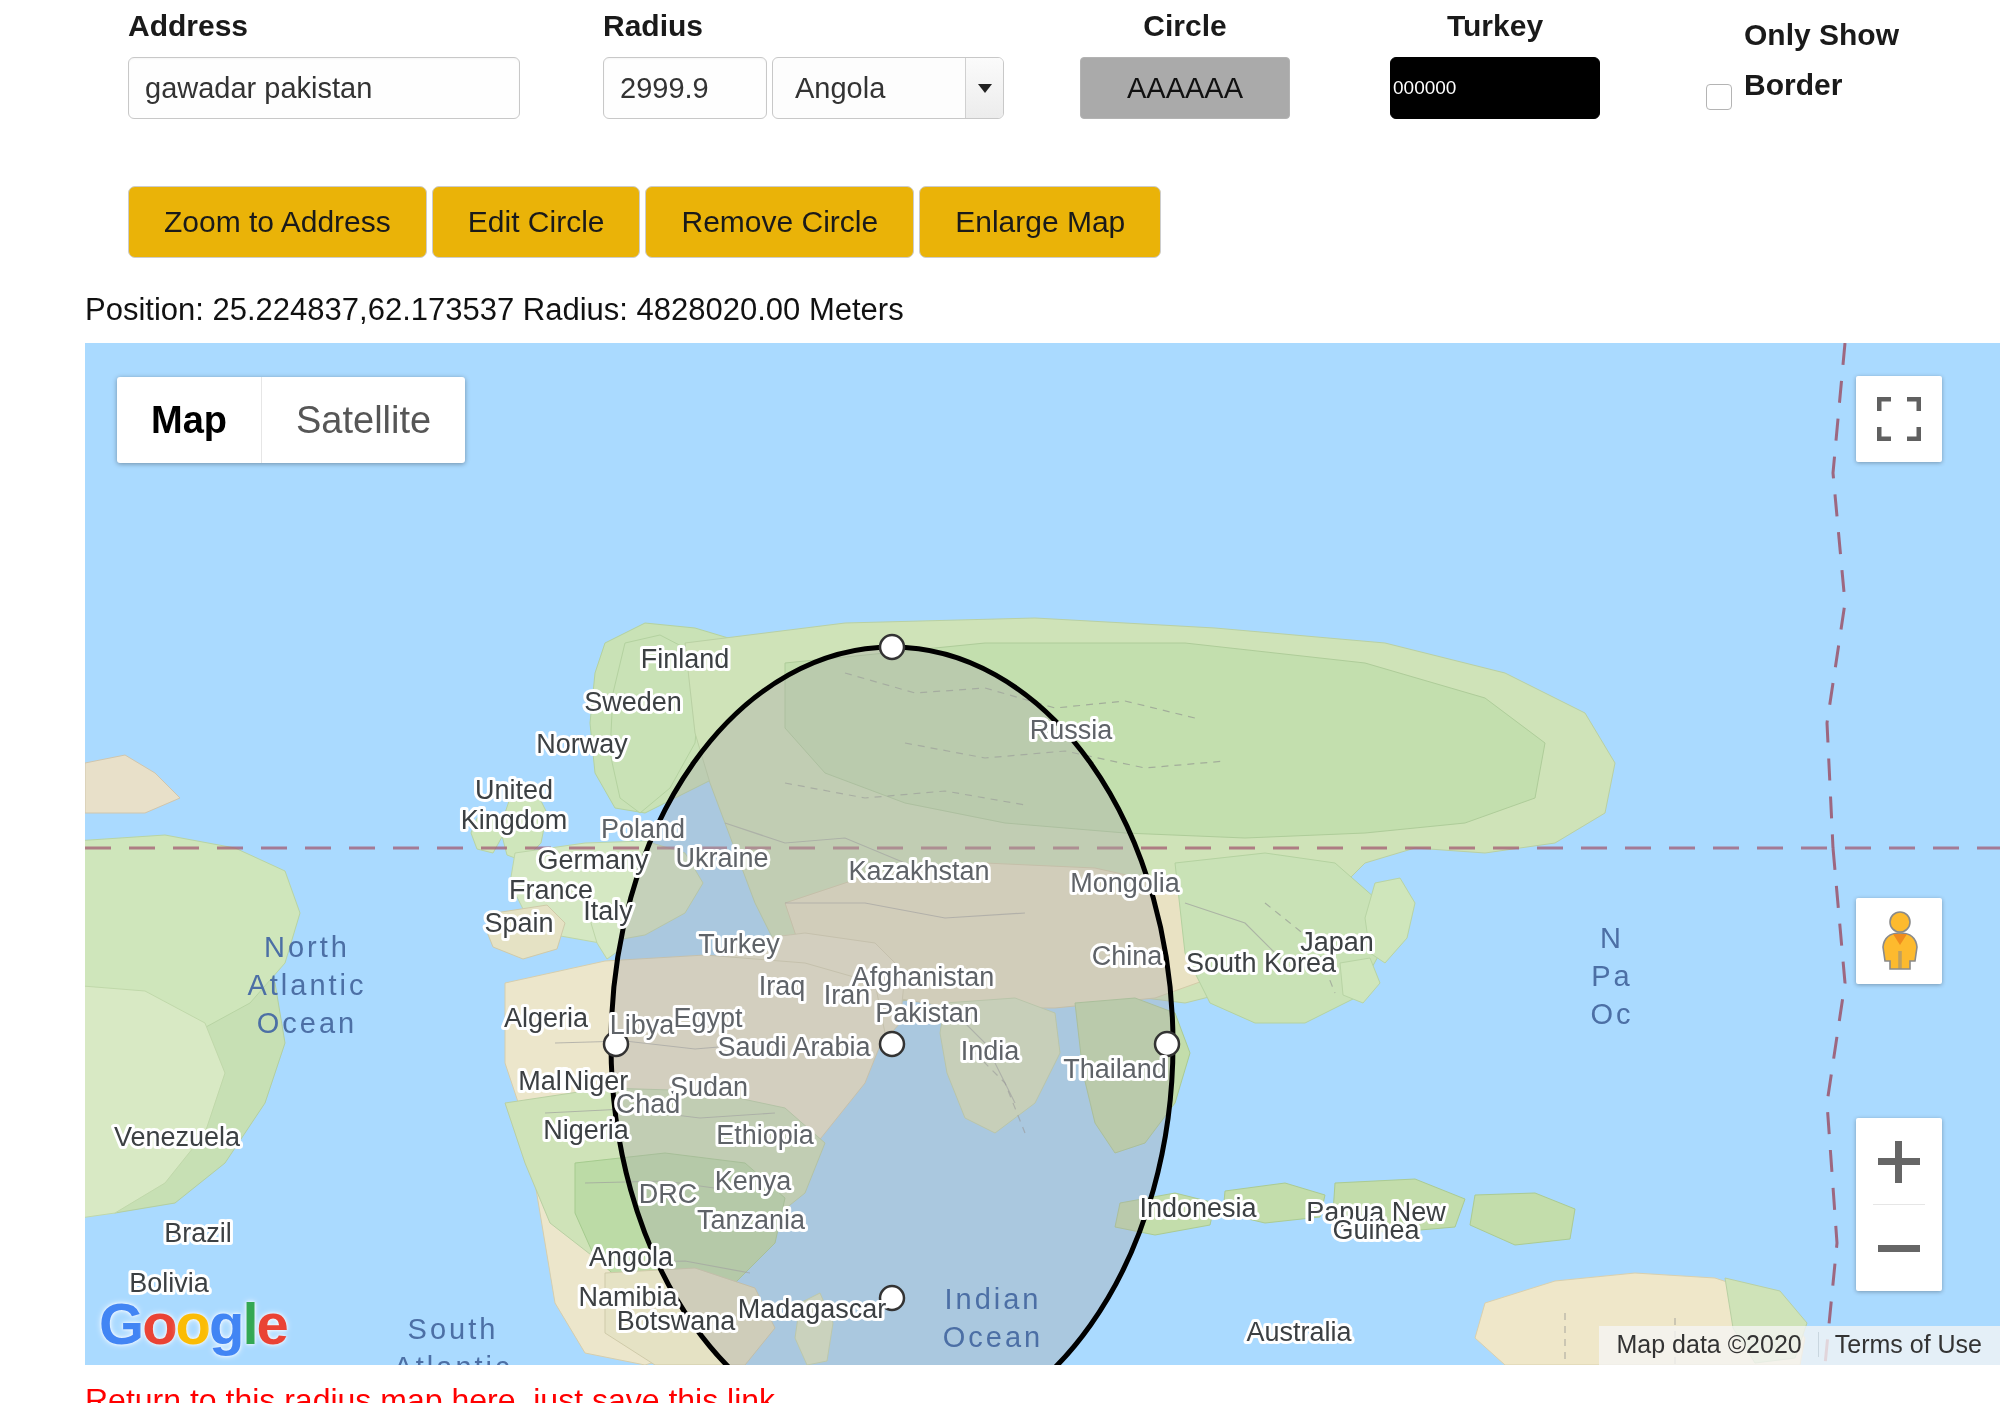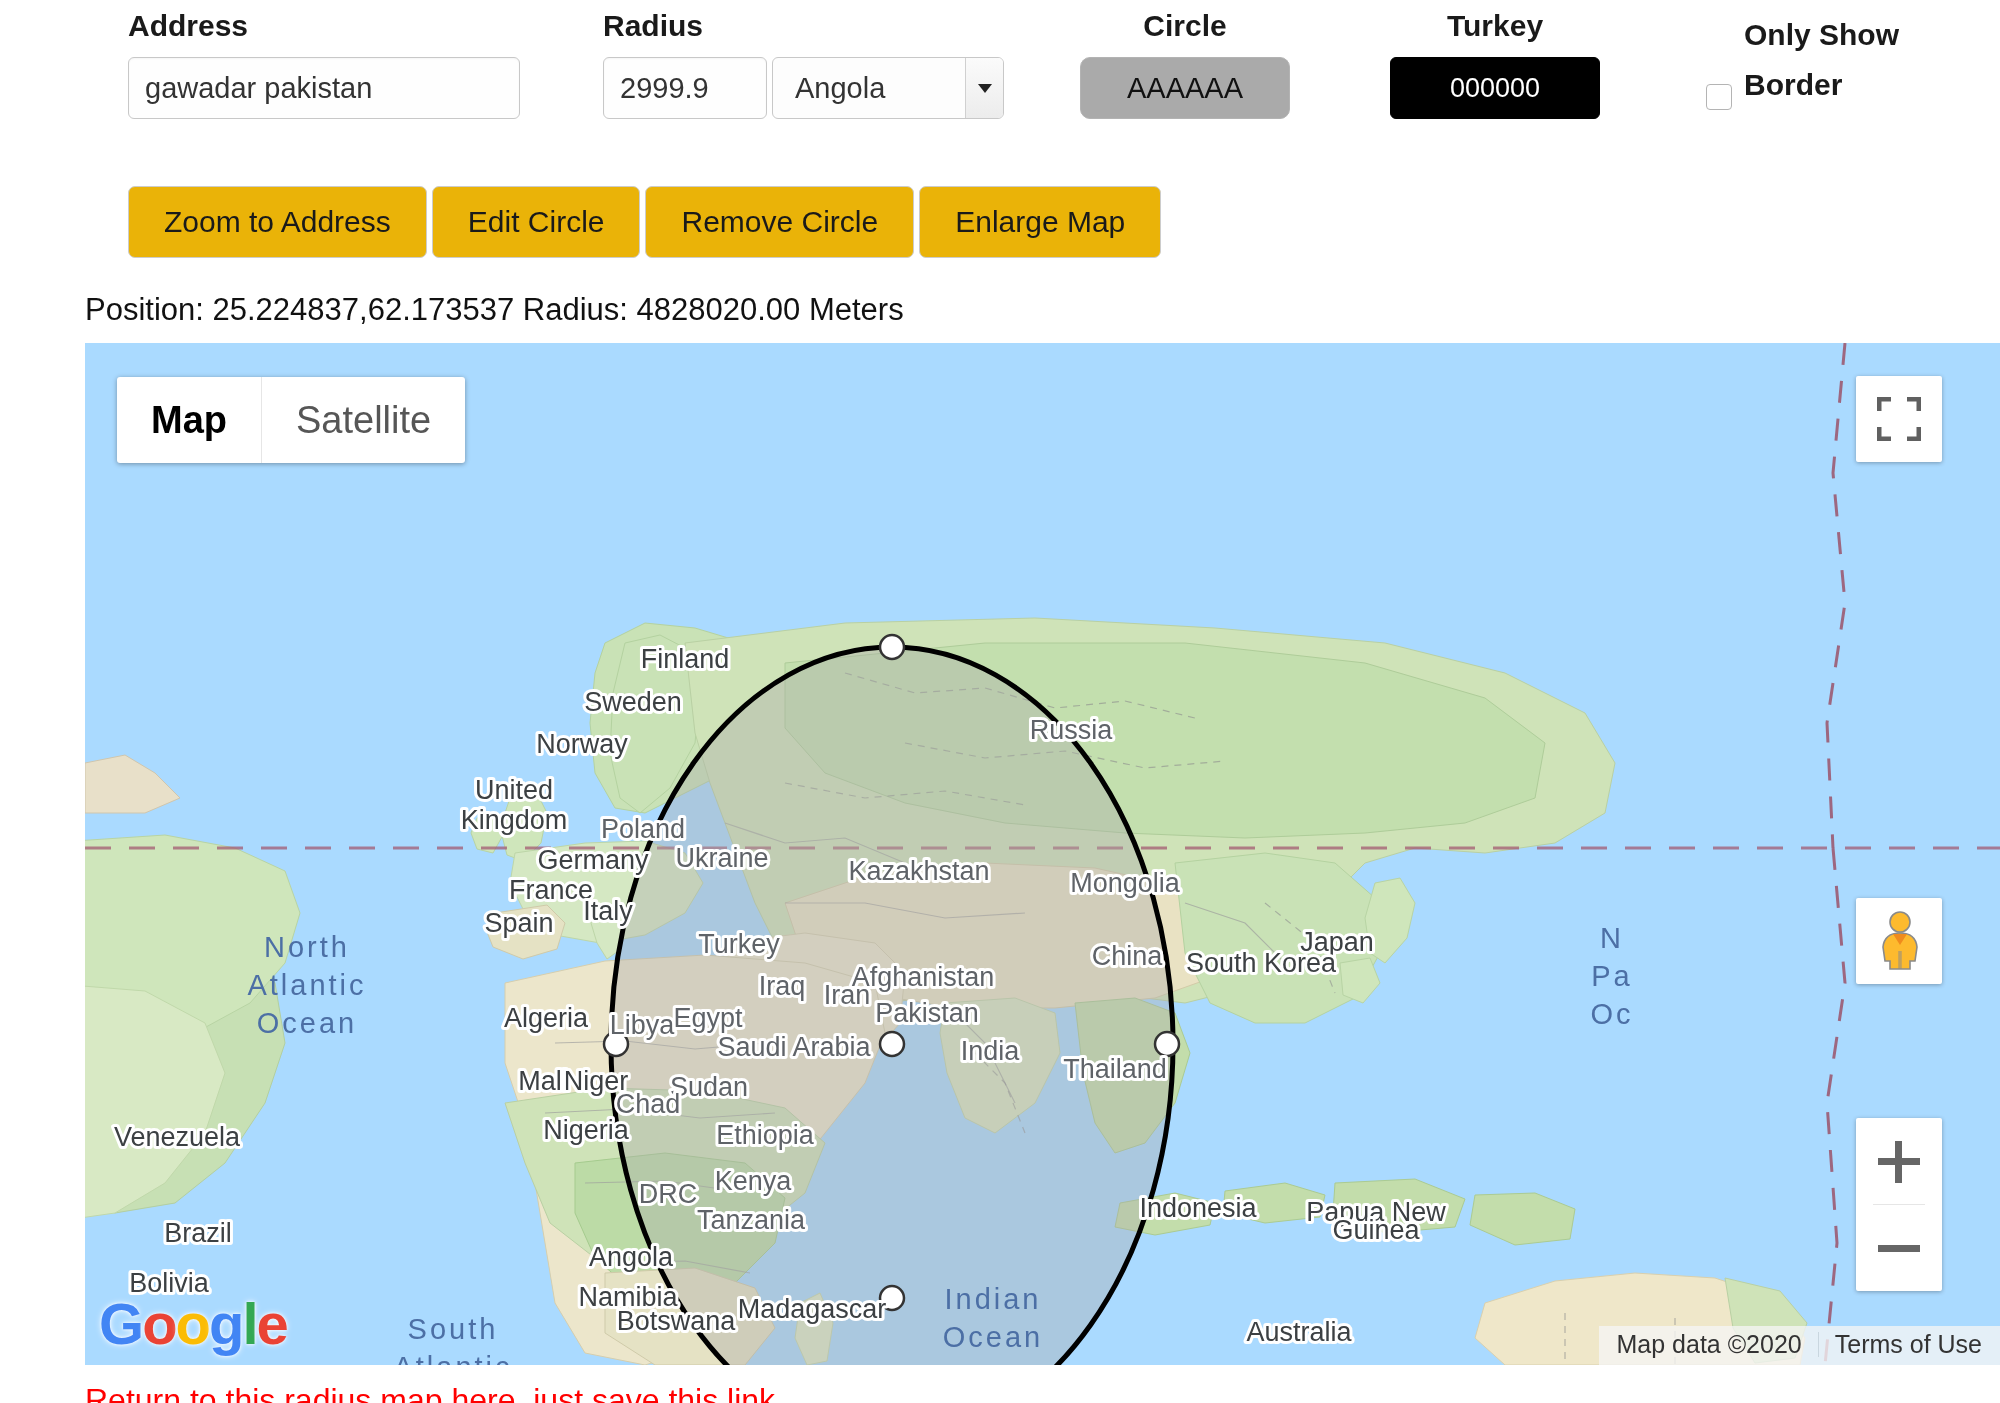--- a/index.html
+++ b/index.html
@@ -94,42 +94,42 @@
     border-top: 9px solid #222;
   }
 
   
   #grp-circle { left: 1080px; top: 8px; }
   #grp-circle .field-label { text-align: center; width: 210px; }
   #circle-color {
     margin-top: 13px;
     width: 210px; height: 62px;
     border: 1px solid #b3b3b3;
-    border-radius: 10px;
+    border-radius: 4px;
     background: #AAAAAA;
     color: #111111;
     font-size: 29px;
     text-align: center;
     box-sizing: border-box;
     font-family: "Liberation Sans", sans-serif;
     outline: none;
   }
 
   
   #grp-border { left: 1390px; top: 8px; }
   #grp-border .field-label { text-align: center; width: 210px; }
   #border-color {
     margin-top: 13px;
     width: 210px; height: 62px;
     border: 1px solid #000000;
     border-radius: 6px;
     background: #000000;
     color: #ffffff;
-    font-size: 27px;
-    text-align: center;
+    font-size: 19px;
+    text-align: left;
     box-sizing: border-box;
     font-family: "Liberation Sans", sans-serif;
     outline: none;
   }
 
   
   #grp-onlyborder {
     left: 1706px; top: 10px;
     width: 250px;
   }

